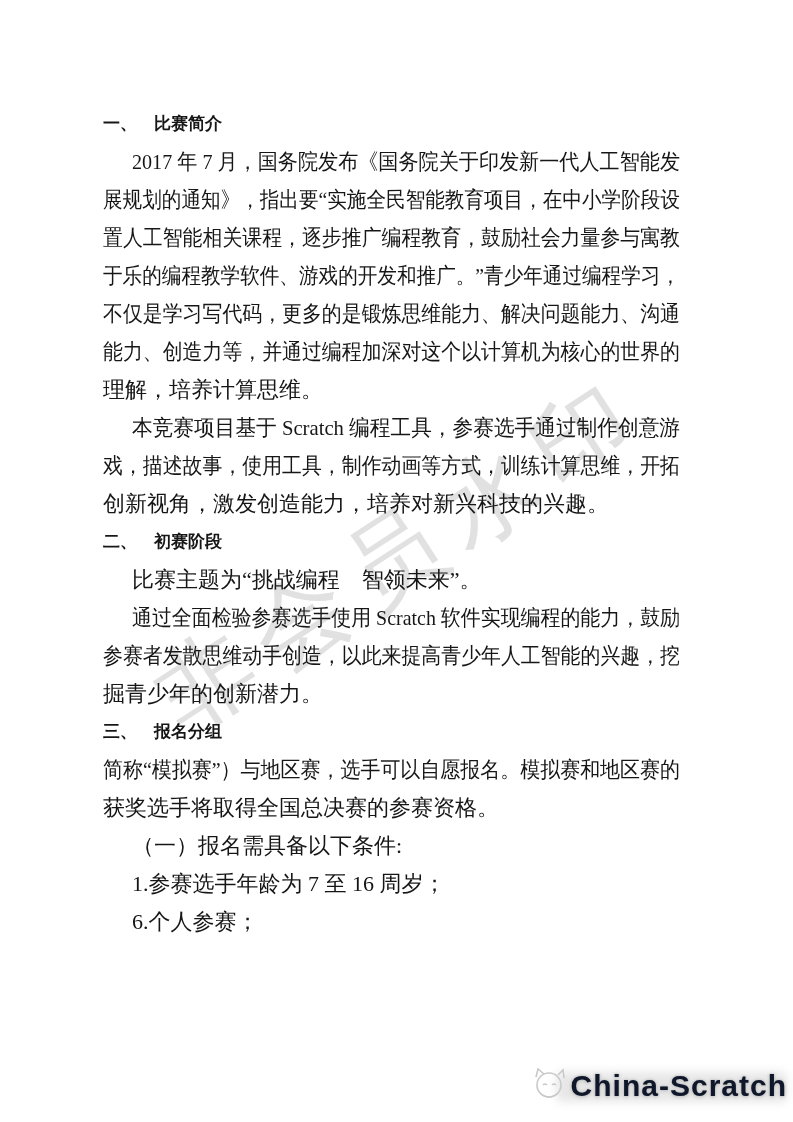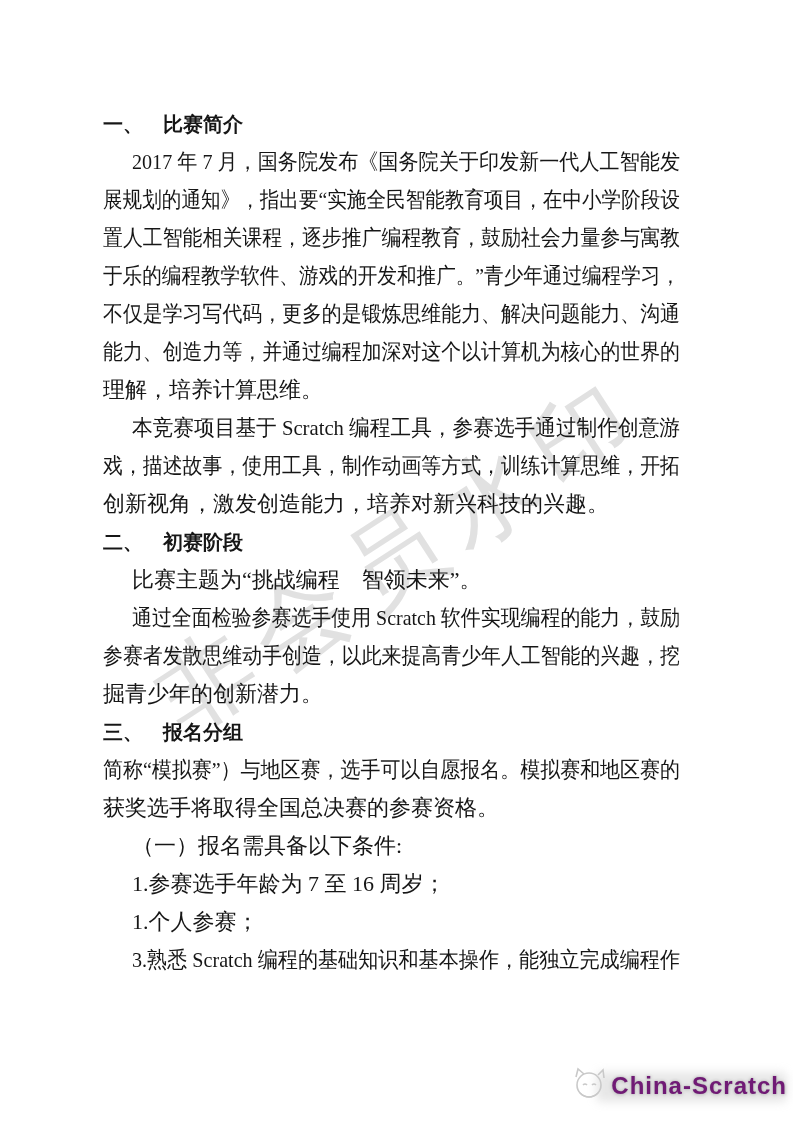--- a/index.html
+++ b/index.html
@@ -30,21 +30,21 @@
   }
   
   .content {
     position: absolute;
     left: 103px;
     top: 105px;
     width: 577px;
     z-index: 2;
   }
   .heading {
-    font-size: 20px;
+    font-size: 17px;
     font-weight: bold;
     line-height: 38px;
     height: 38px;
     white-space: nowrap;
     font-family: Liberation Serif, serif;
   }
   .heading.space-before { }
   .para { margin: 0; }
   .line {
     font-size: 22px;
@@ -68,23 +68,23 @@
     position: absolute;
     left: 28px; right: 0; top: 8px; bottom: 6px;
     background: rgba(175,175,175,0.30);
     border-radius: 6px;
     filter: blur(5px);
   }
   .brand-text {
     position: relative;
     font-family: "Liberation Sans", "DejaVu Sans", sans-serif;
     font-weight: bold;
-    font-size: 24px;
+    font-size: 30px;
     letter-spacing: 1px;
-    color: #701a75;
+    color: #0f172a;
     text-shadow: 0 0 1px #b8b8b8, 0 0 3px #bdbdbd, 0 1px 4px #c6c6c6;
     white-space: nowrap;
   }
   .cat-icon { position: relative; margin-right: 1px; }
 </style>
 </head>
 <body>
 
 <div class="page">
 
@@ -120,24 +120,21 @@
         <div class="line fit"><span class="t" style="transform: scaleX(0.907902);">简称“模拟赛”）与地区赛，选手可以自愿报名。模拟赛和地区赛的</span></div>
         <div class="line"><span class="t">获奖选手将取得全国总决赛的参赛资格。</span></div>
       </div>
       <div class="para">
         <div class="line indent"><span class="t">（一）报名需具备以下条件:</span></div>
       </div>
       <div class="para">
         <div class="line indent"><span class="t">1.参赛选手年龄为 7 至 16 周岁；</span></div>
       </div>
       <div class="para">
-        <div class="line indent"><span class="t">1.个人参赛；</span></div>
-      </div>
-      <div class="para">
-        <div class="line indent fit"><span class="t" style="transform: scaleX(0.914143);">3.熟悉 Scratch 编程的基础知识和基本操作，能独立完成编程作</span></div>
+        <div class="line indent"><span class="t">6.个人参赛；</span></div>
       </div>
     </div>
 
   <div class="brand">
     <div class="brand-blur"></div>
     <span class="cat-icon">
       <svg width="42" height="42" viewBox="0 0 42 42">
         <g fill="none" stroke="#c9c9c9" stroke-width="1.6">
           <path d="M8 14 L10 6 L16 11"></path>
           <path d="M30 12 L35 7 L36 15"></path>

